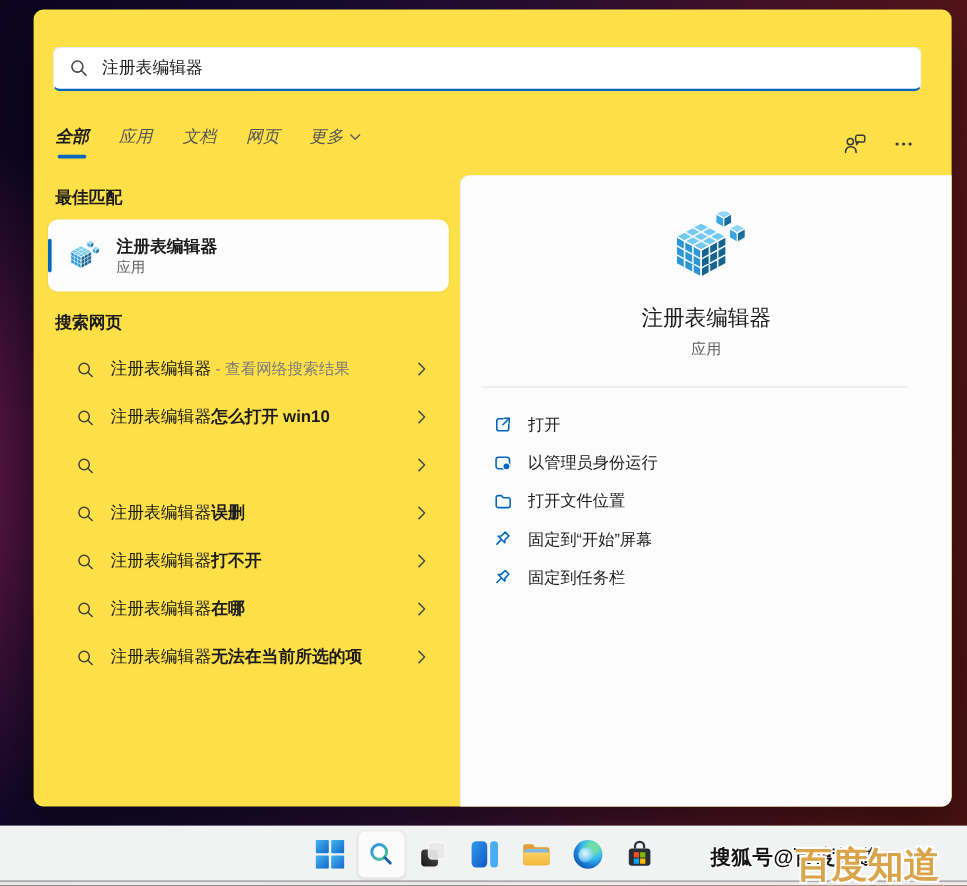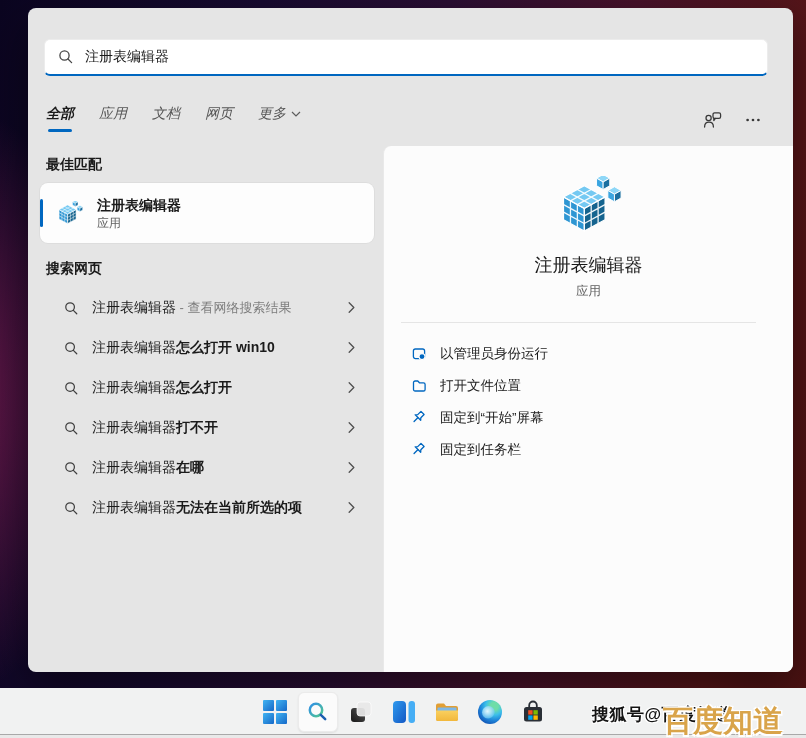--- a/index.html
+++ b/index.html
@@ -9,21 +9,21 @@
     font-family:"Liberation Sans","DejaVu Sans",sans-serif;
     background:
       radial-gradient(260px 480px at -50px 400px, rgba(193,42,110,.55), transparent 62%),
       linear-gradient(100deg,#0b0520 0%,#170a30 28%,#2a0e33 48%,#47122a 68%,#561517 88%,#4c1212 100%);
   }
   svg { display:block; }
 
   
   .flyout {
     position:absolute; left:28px; top:8px; width:765px; height:664px;
-    background:#e5e5e5; border-radius:8px;
+    background:#fde047; border-radius:8px;
     box-shadow:0 18px 45px rgba(0,0,0,.45);
   }
   .searchbox {
     position:absolute; left:16px; top:31px; width:724px; height:37px;
     background:#ffffff; border:1px solid #ececec; border-bottom:2px solid #0067c0;
     border-radius:6px; display:flex; align-items:center; padding:0 13px; gap:11px;
     font-size:14px; color:#1b1b1b;
   }
   .tabs { position:absolute; left:18px; top:97px; display:flex; gap:25px; font-size:14px; color:#555; }
   .tab { position:relative; cursor:default; display:flex; align-items:center; gap:5px;font-style:italic; }
@@ -218,21 +218,29 @@
         </svg>
       <span class="sug-text"><span>注册表编辑器</span><b>怎么打开 win10</b></span>
       <svg class="sug-chev" width="15" height="15">
           <use href="#sym-chev-r"></use>
         </svg>
     </div>
     <div class="sug-row">
       <svg width="15" height="15" style="color:#3f3f3f">
           <use href="#sym-mag"></use>
         </svg>
-      <span class="sug-text"><span>注册表编辑器</span><b>怎么打开</b></span>
+      <svg class="sug-chev" width="15" height="15">
+          <use href="#sym-chev-r"></use>
+        </svg>
+    </div>
+    <div class="sug-row">
+      <svg width="15" height="15" style="color:#3f3f3f">
+          <use href="#sym-mag"></use>
+        </svg>
+      <span class="sug-text"><span>注册表编辑器</span><b>误删</b></span>
       <svg class="sug-chev" width="15" height="15">
           <use href="#sym-chev-r"></use>
         </svg>
     </div>
     <div class="sug-row">
       <svg width="15" height="15" style="color:#3f3f3f">
           <use href="#sym-mag"></use>
         </svg>
       <span class="sug-text"><span>注册表编辑器</span><b>打不开</b></span>
       <svg class="sug-chev" width="15" height="15">
@@ -260,20 +268,30 @@
   </div>
 
   <div class="preview">
     <svg width="66" height="61">
         <use href="#sym-regedit"></use>
       </svg>
     <div class="pv-title">注册表编辑器</div>
     <div class="pv-sub">应用</div>
     <div class="pv-divider"></div>
     <div class="pv-actions">
+      <div class="pv-action">
+        <svg width="16" height="16" viewBox="0 0 16 16">
+          <g fill="none" stroke="#0067c0" stroke-width="1.3" stroke-linecap="round" stroke-linejoin="round">
+            <path d="M8.3 3H5a2 2 0 0 0-2 2v6a2 2 0 0 0 2 2h6a2 2 0 0 0 2-2V7.7"></path>
+            <path d="M9.6 2.6h3.8v3.8"></path>
+            <path d="M13.2 2.8L8.1 7.9"></path>
+          </g>
+        </svg>
+        <span>打开</span>
+      </div>
       <div class="pv-action">
         <svg width="16" height="16" viewBox="0 0 16 16">
           <rect x="2.4" y="3" width="11.2" height="9.6" rx="2" fill="none" stroke="#0067c0" stroke-width="1.3"></rect>
           <circle cx="11" cy="10.6" r="3" fill="#0067c0" stroke="#fcfcfc" stroke-width="1.1"></circle>
         </svg>
         <span>以管理员身份运行</span>
       </div>
       <div class="pv-action">
         <svg width="16" height="16" viewBox="0 0 16 16">
           <path d="M2.5 4.6a1.6 1.6 0 0 1 1.6-1.6h2.7l1.6 1.8h4.1a1.6 1.6 0 0 1 1.6 1.6v5a1.6 1.6 0 0 1-1.6 1.6H4.1a1.6 1.6 0 0 1-1.6-1.6z" fill="none" stroke="#0067c0" stroke-width="1.3" stroke-linejoin="round"></path>

